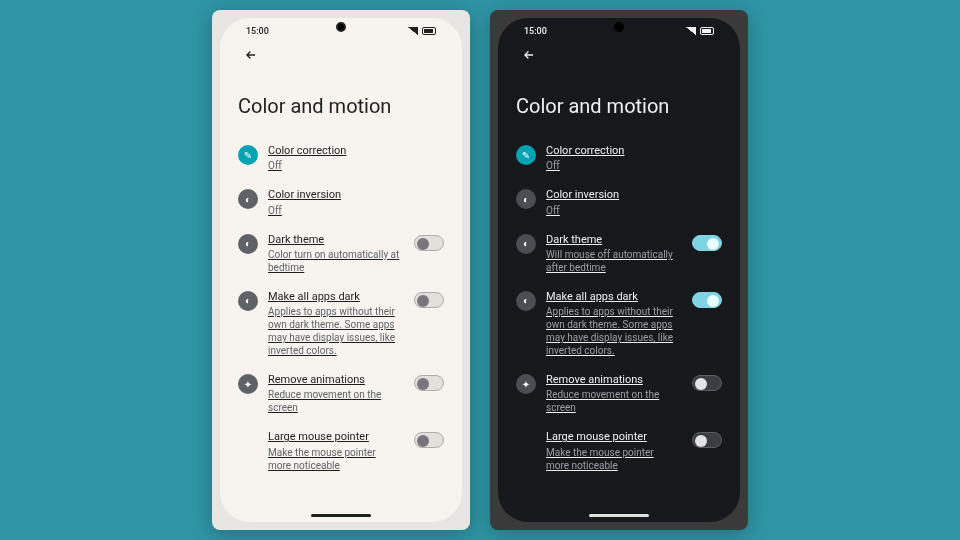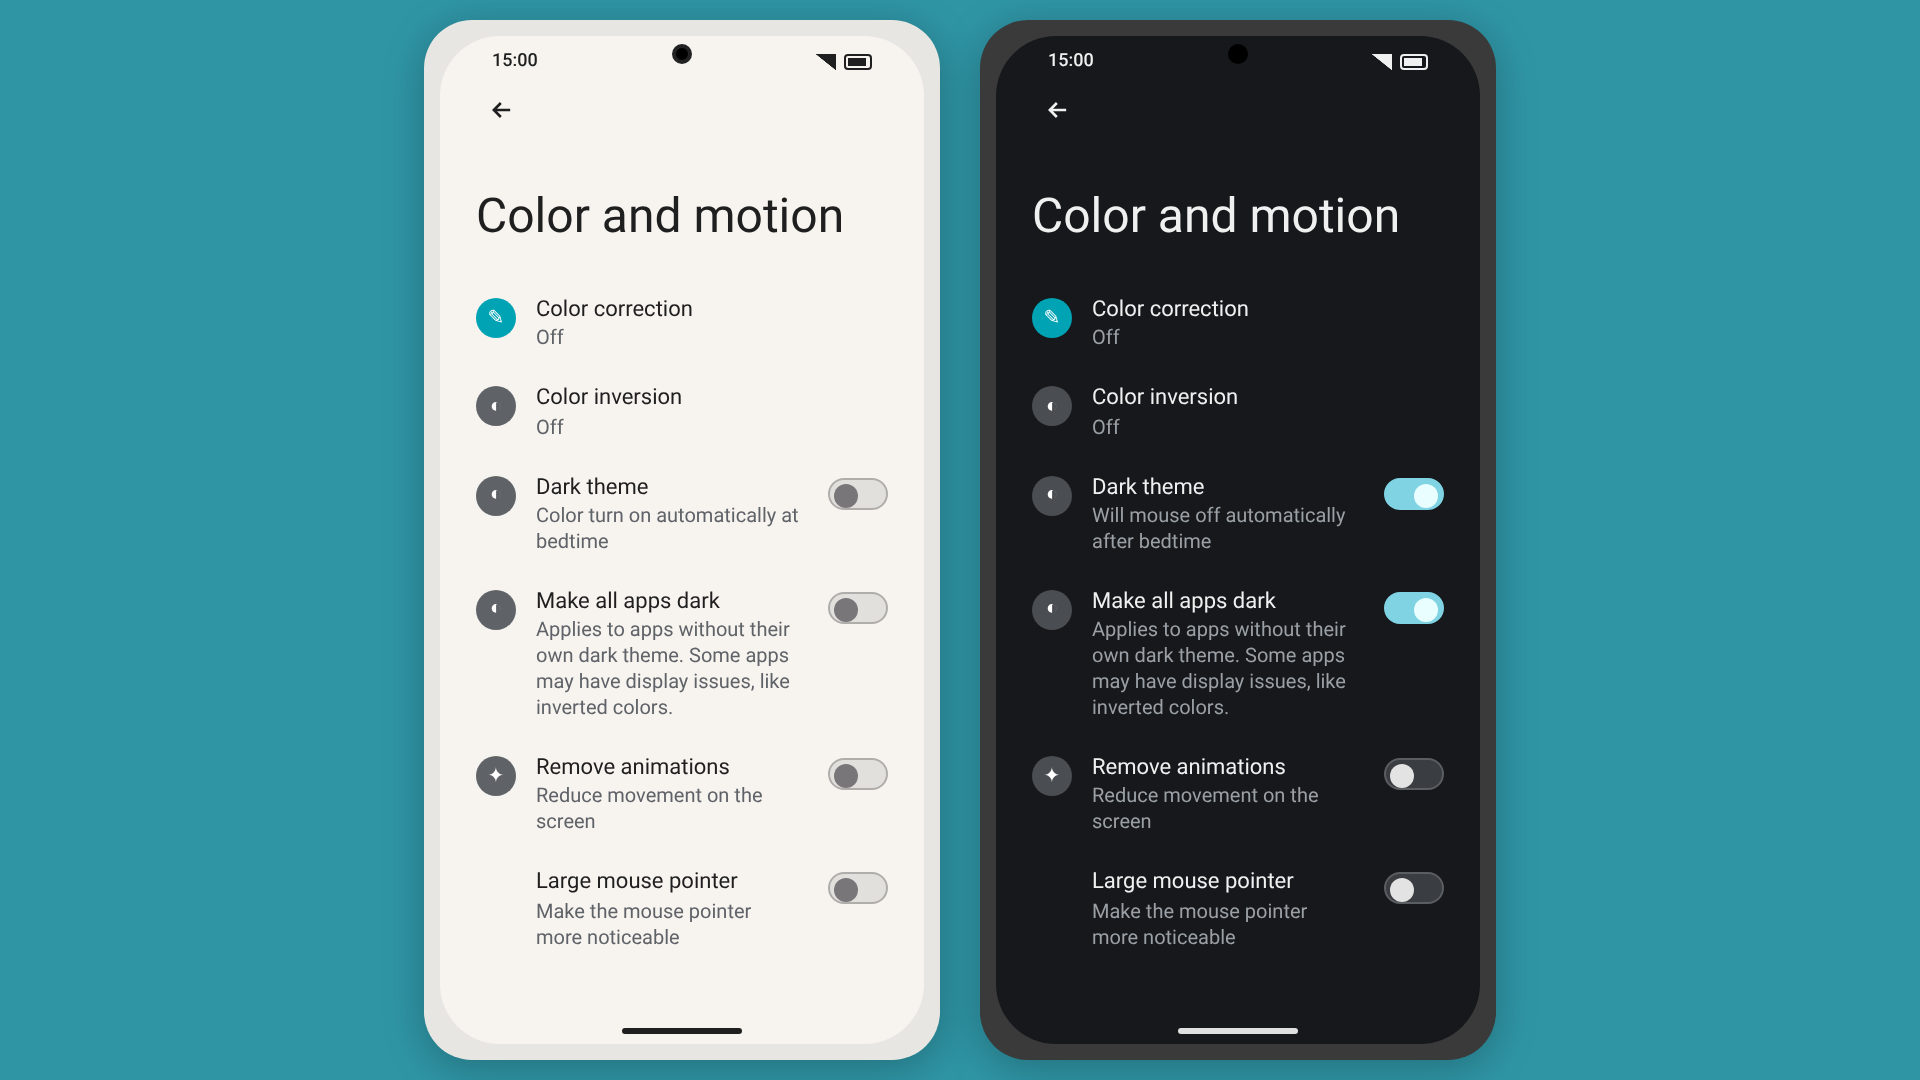--- a/index.html
+++ b/index.html
@@ -10,21 +10,21 @@
     font-family: -apple-system, BlinkMacSystemFont, "Segoe UI", Roboto, sans-serif;
     display: flex;
     justify-content: center;
     align-items: center;
     gap: 20px;
     overflow: hidden;
   }
   .phone {
     width: 258px;
     height: 520px;
-    border-radius: 24px;
+    border-radius: 8px;
     padding: 8px;
     position: relative;
     box-shadow: 0 4px 20px rgba(0,0,0,0.25);
   }
   .phone.light { background: #e8e6e3; }
   .phone.dark  { background: #3a3a3a; }
   .screen {
     width: 100%;
     height: 100%;
     border-radius: 30px;
@@ -80,21 +80,21 @@
   .back-row { padding: 6px 6px 0; }
   .back-btn {
     width: 22px; height: 22px;
     display: flex; align-items: center; justify-content: center;
     border-radius: 50%;
     cursor: pointer;
     font-size: 14px;
   }
 
   .page-title {
-    font-size: 24px;
+    font-size: 20px;
     font-weight: 400;
     padding: 28px 4px 18px;
   }
 
   .row {
     display: flex;
     align-items: flex-start;
     gap: 10px;
     padding: 8px 4px;
   }
@@ -105,21 +105,21 @@
     display: flex; align-items: center; justify-content: center;
     font-size: 10px;
     color: #fff;
     margin-top: 1px;
   }
   .icon.teal { background: #00a3b4; }
   .phone.light .icon.gray { background: #5f6368; }
   .phone.dark  .icon.gray { background: #4a4d51; }
   .icon-spacer { width: 20px; flex: 0 0 20px; }
 
-  .txt { flex: 1; min-width: 0; padding-right: 4px; }
+  .txt { flex: 1; min-width: 0; padding-right: 4px; text-decoration: underline; }
   .lbl { font-size: 11px; line-height: 1.3; }
   .sub { font-size: 10px; line-height: 1.3; margin-top: 1px; }
   .phone.light .sub { color: #5f6368; }
   .phone.dark  .sub { color: #9aa0a6; }
 
   .toggle {
     width: 30px; height: 16px;
     border-radius: 10px;
     position: relative;
     flex: 0 0 30px;

